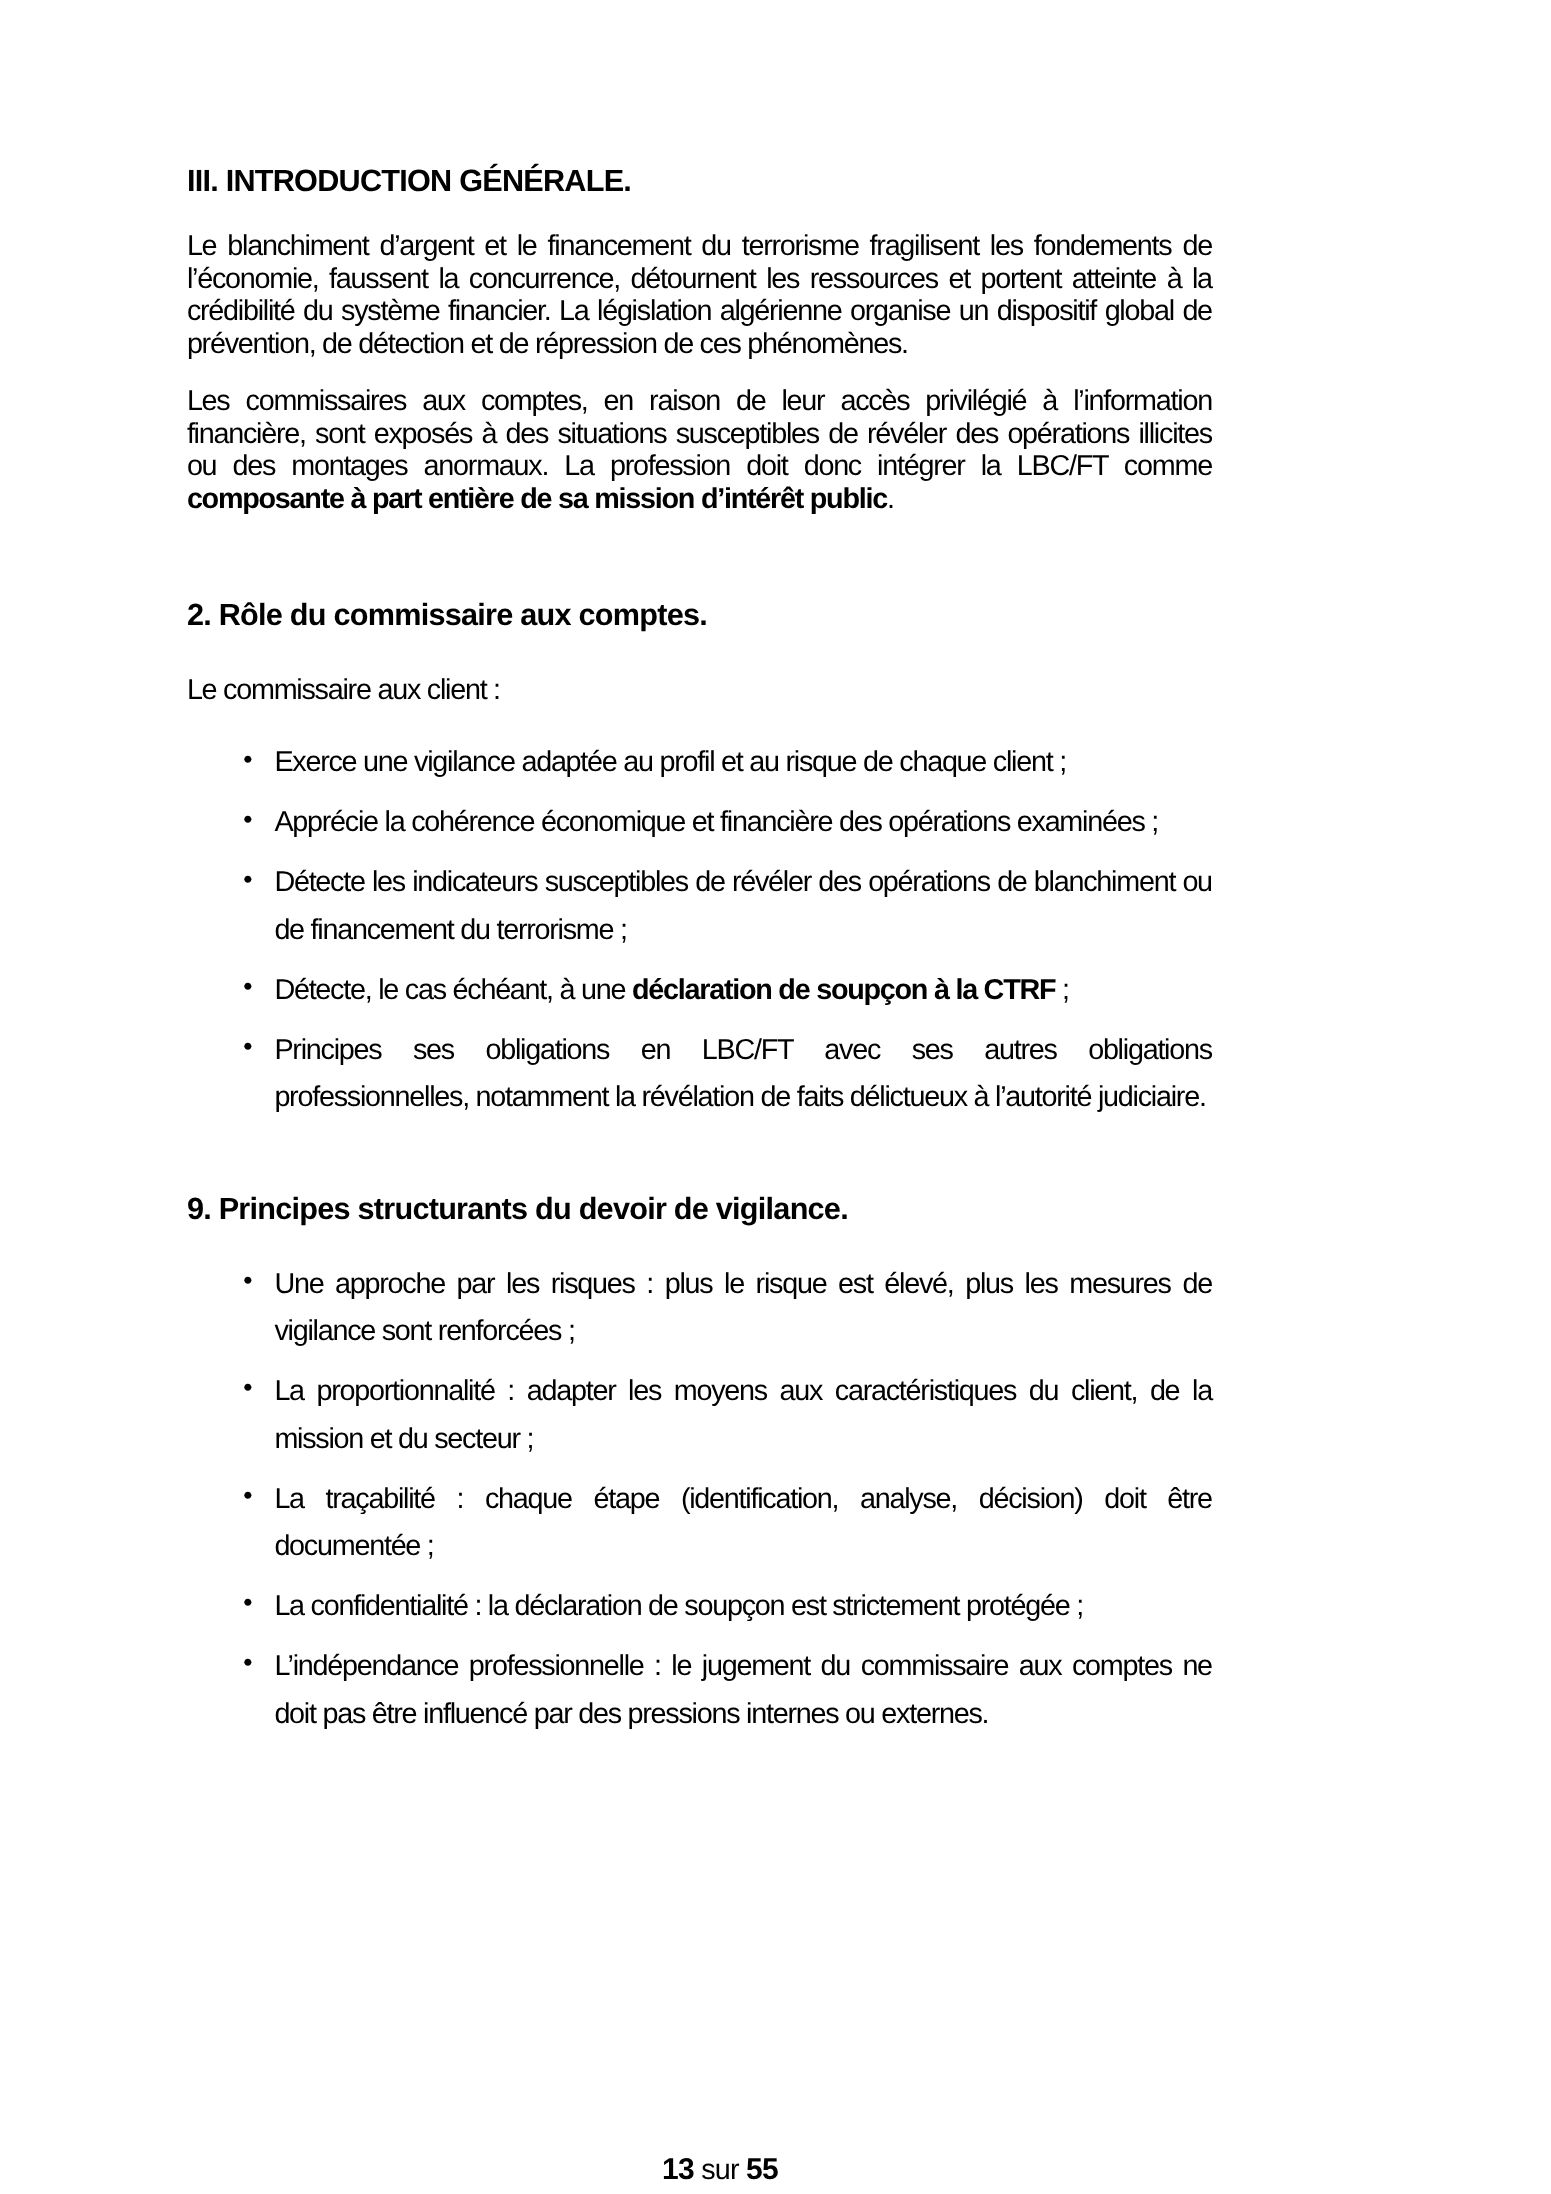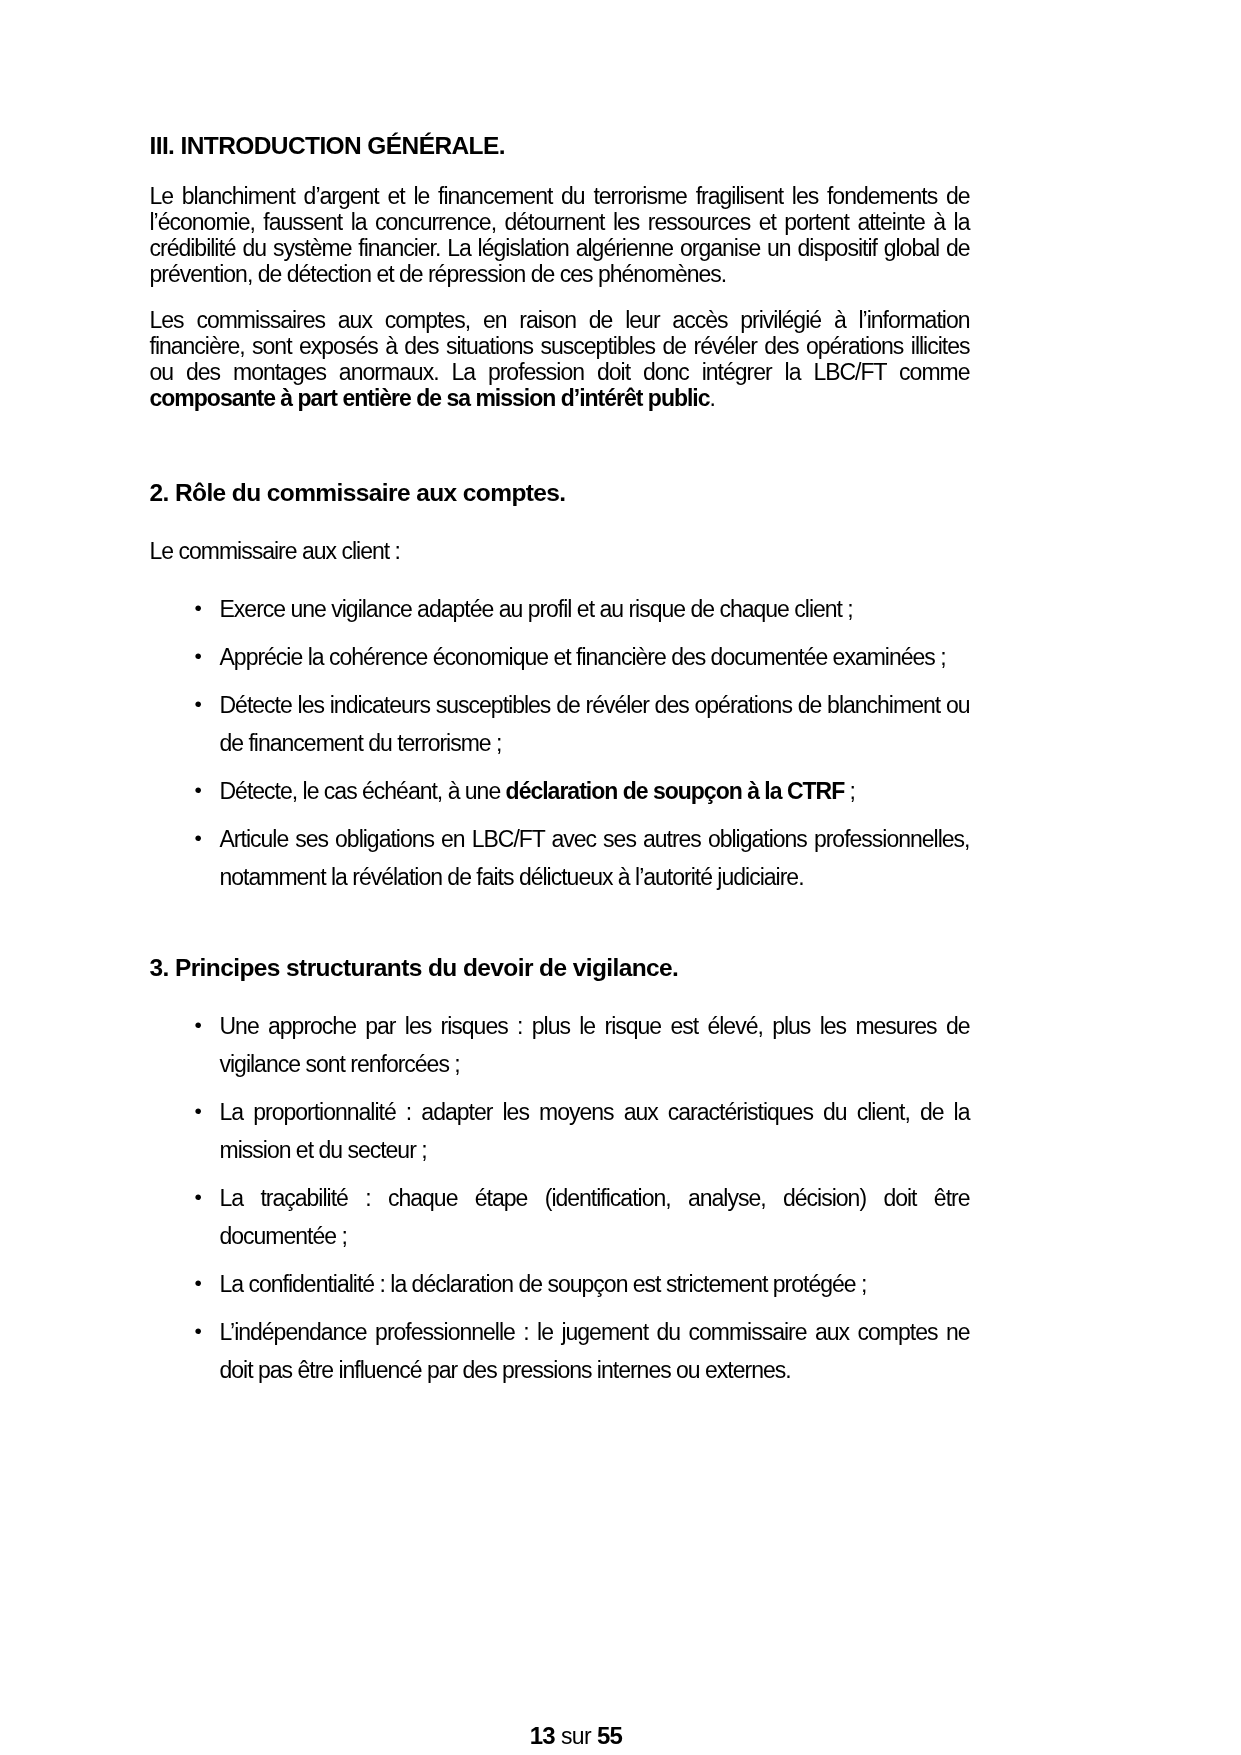--- a/index.html
+++ b/index.html
@@ -84,31 +84,31 @@
     <p class="body-para"><span>Les commissaires aux comptes, en raison de leur accès privilégié à l’information financière, sont exposés à des situations susceptibles de révéler des opérations illicites ou des montages anormaux. La profession doit donc intégrer la LBC/FT comme </span><b>composante à part entière de sa mission d’intérêt public</b><span>.</span></p>
   </section>
 
   <div class="spacer"></div>
 
   <section>
     <h2 class="section-heading">2. Rôle du commissaire aux comptes.</h2>
     <p class="intro-line">Le commissaire aux client :</p>
     <ul class="bullets">
       <li><span class="marker">•</span><span>Exerce une vigilance adaptée au profil et au risque de chaque client ;</span></li>
-      <li><span class="marker">•</span><span>Apprécie la cohérence économique et financière des documentée examinées ;</span></li>
+      <li><span class="marker">•</span><span>Apprécie la cohérence économique et financière des opérations examinées ;</span></li>
       <li><span class="marker">•</span><span>Détecte les indicateurs susceptibles de révéler des opérations de blanchiment ou de financement du terrorisme ;</span></li>
       <li><span class="marker">•</span><span>Détecte, le cas échéant, à une </span><b>déclaration de soupçon à la CTRF</b><span> ;</span></li>
-      <li><span class="marker">•</span><span>Articule ses obligations en LBC/FT avec ses autres obligations professionnelles, notamment la révélation de faits délictueux à l’autorité judiciaire.</span></li>
+      <li><span class="marker">•</span><span>Principes ses obligations en LBC/FT avec ses autres obligations professionnelles, notamment la révélation de faits délictueux à l’autorité judiciaire.</span></li>
     </ul>
   </section>
 
   <div class="spacer"></div>
 
   <section>
-    <h2 class="section-heading">3. Principes structurants du devoir de vigilance.</h2>
+    <h2 class="section-heading">9. Principes structurants du devoir de vigilance.</h2>
     <ul class="bullets">
       <li><span class="marker">•</span><span>Une approche par les risques : plus le risque est élevé, plus les mesures de vigilance sont renforcées ;</span></li>
       <li><span class="marker">•</span><span>La proportionnalité : adapter les moyens aux caractéristiques du client, de la mission et du secteur ;</span></li>
       <li><span class="marker">•</span><span>La traçabilité : chaque étape (identification, analyse, décision) doit être documentée ;</span></li>
       <li><span class="marker">•</span><span>La confidentialité : la déclaration de soupçon est strictement protégée ;</span></li>
       <li><span class="marker">•</span><span>L’indépendance professionnelle : le jugement du commissaire aux comptes ne doit pas être influencé par des pressions internes ou externes.</span></li>
     </ul>
   </section>
 
   <div class="footer"><span class="num">13</span> <span class="sep">sur</span> <span class="num">55</span></div>

